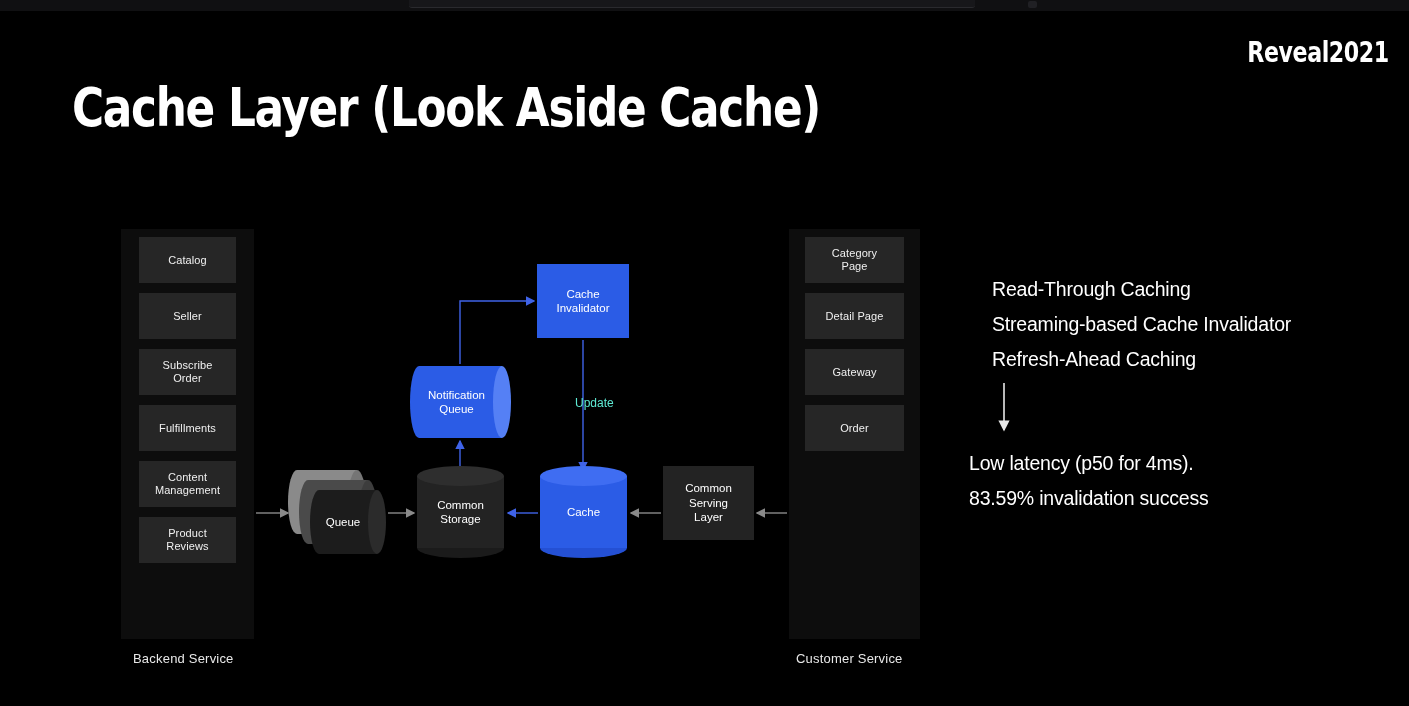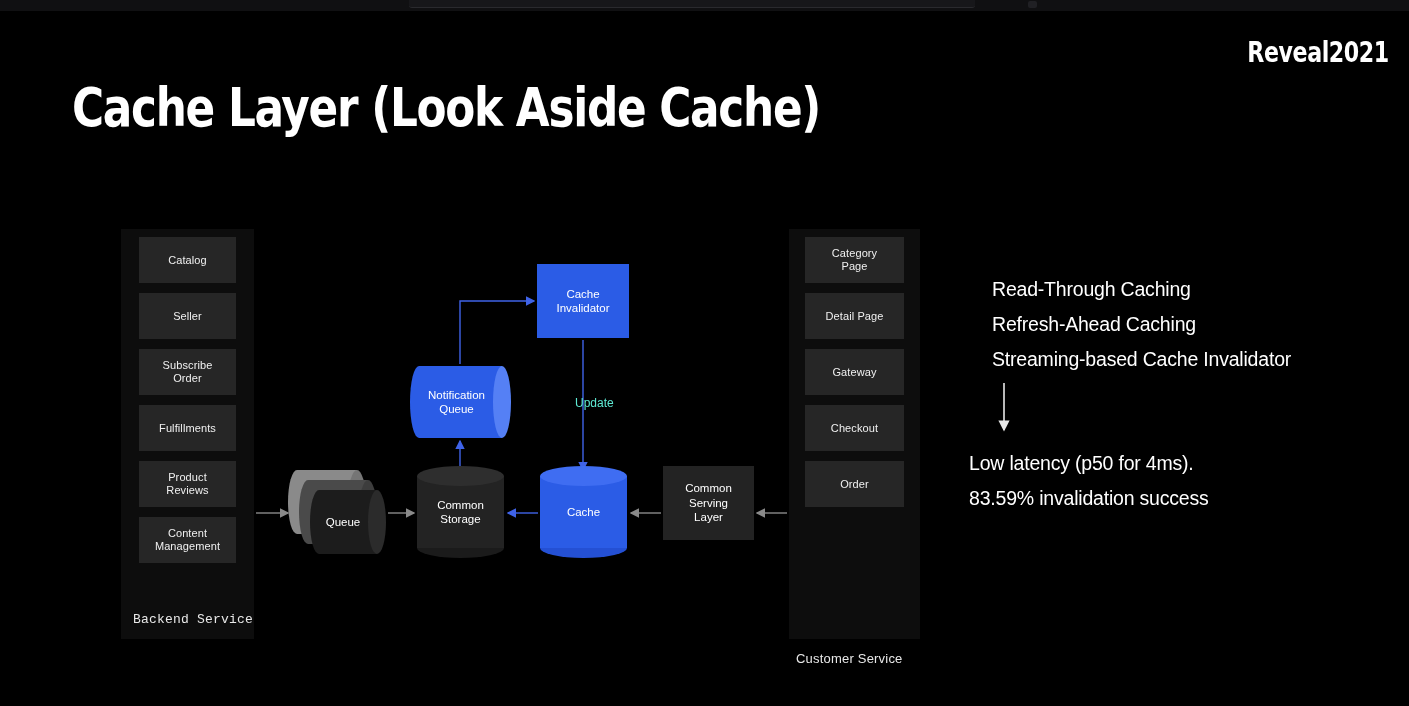--- a/index.html
+++ b/index.html
@@ -75,21 +75,21 @@
   }
   #panel-customer .svc-item { width:99px; }
 
   .panel-caption {
     position:absolute;
     color:#e8e8e8;
     font-size:13px;
     letter-spacing:0.2px;
     white-space:nowrap;
   }
-  #cap-backend  { left:133px; top:612px;font-family:Liberation Mono, monospace; }
+  #cap-backend  { left:133px; top:651px; }
   #cap-customer { left:796px; top:651px; }
 
   
   #diagram {
     position:absolute; left:0; top:0;
     width:1409px; height:706px;
     pointer-events:none;
   }
 
   
@@ -232,30 +232,29 @@
     <line x1="787" y1="513" x2="757" y2="513" stroke="#8a8a8a" stroke-width="1.4" marker-end="url(#agray)"></line>
 
     <line x1="1004" y1="383" x2="1004" y2="430" stroke="#e8e8e8" stroke-width="1.6" marker-end="url(#awhite)"></line>
   </svg>
 
   <div class="panel" id="panel-backend">
     <div class="svc-item">Catalog</div>
     <div class="svc-item">Seller</div>
     <div class="svc-item">Subscribe<br>Order</div>
     <div class="svc-item">Fulfillments</div>
+    <div class="svc-item">Content<br>Management</div>
     <div class="svc-item">Product<br>Reviews</div>
-    <div class="svc-item">Content<br>Management</div>
   </div>
   <div class="panel-caption" id="cap-backend">Backend Service</div>
 
   <div class="panel" id="panel-customer">
     <div class="svc-item">Category<br>Page</div>
     <div class="svc-item">Detail Page</div>
     <div class="svc-item">Gateway</div>
-    <div class="svc-item">Checkout</div>
     <div class="svc-item">Order</div>
   </div>
   <div class="panel-caption" id="cap-customer">Customer Service</div>
 
   <div class="qstack">
     <div class="cyl-h q1">
       <div class="capl"></div>
       <div class="body"></div>
       <div class="capr"></div>
     </div>
@@ -294,21 +293,21 @@
   </div>
 
   <div class="dbox" id="box-cache-invalidator">Cache<br>Invalidator</div>
 
   <div class="dbox" id="box-common-serving">Common<br>Serving<br>Layer</div>
 
   <div class="update-label">Update</div>
 
   <div class="bullets">
     <div class="line">Read-Through Caching</div>
+    <div class="line">Streaming-based Cache Invalidator</div>
     <div class="line">Refresh-Ahead Caching</div>
-    <div class="line">Streaming-based Cache Invalidator</div>
   </div>
   <div class="bullets-2">
     <div class="line">Low latency (p50 for 4ms).</div>
     <div class="line">83.59% invalidation success</div>
   </div>
 
 </div>
 
 </body></html>

